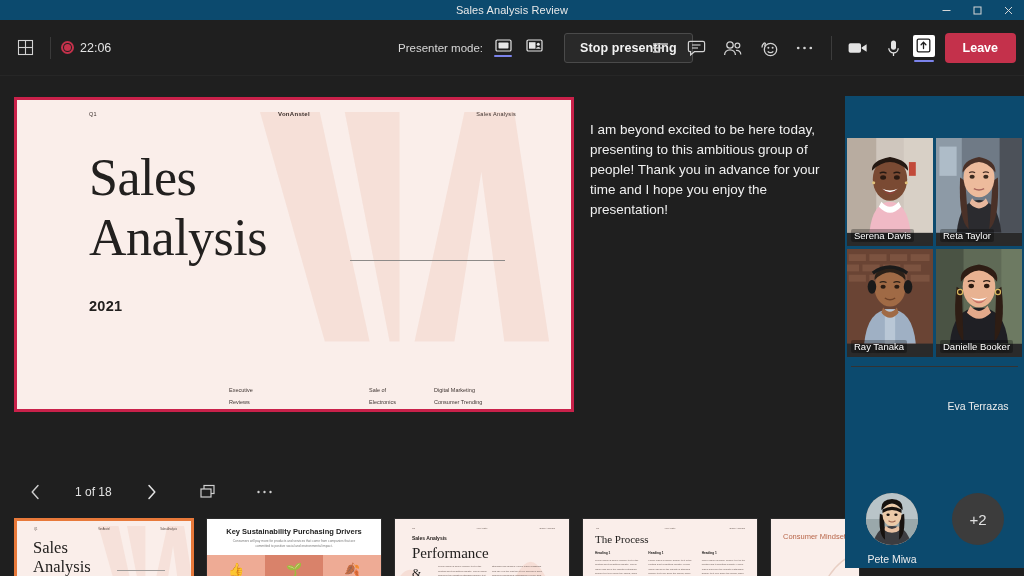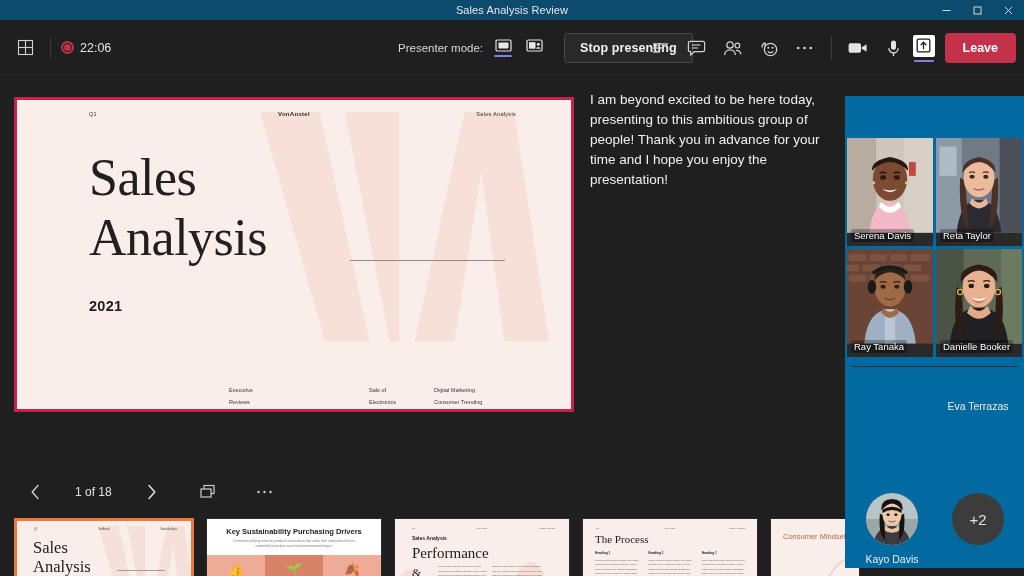--- a/index.html
+++ b/index.html
@@ -114,21 +114,21 @@
     position: absolute; left: 72px; top: 198px;
     font-size: 14.5px; font-weight: 700; color: #22201f; letter-spacing: .3px;
   }
   .slide-foot { position: absolute; bottom: 24px; left: 0; right: 0; font-size: 5.5px; color: #3f3532; line-height: 2.1; }
   .slide-foot .c1 { position: absolute; left: 212px; }
   .slide-foot .c2 { position: absolute; left: 352px; }
   .slide-foot .c3 { position: absolute; left: 417px; }
 
   
   .notes {
-    position: absolute; left: 590px; top: 14px; width: 232px;
+    position: absolute; left: 590px; top: 44px; width: 232px;
     color: #f0f0f0; font-size: 13.5px; line-height: 1.48;
   }
 
   
   .slide-nav {
     position: absolute; left: 22px; top: 403px; display: flex; align-items: center; gap: 21px;
   }
   .nav-chev {
     width: 26px; height: 26px; display: flex; align-items: center; justify-content: center;
     color: #cfcfcf;
@@ -175,21 +175,21 @@
   .t4-t { position: absolute; left: 12px; top: 14px; font-family: "Liberation Serif", serif; font-size: 11px; color: #22201f; }
   .t4-cols { position: absolute; left: 12px; right: 12px; top: 32px; display: flex; gap: 10px; }
   .t4-col { flex: 1; }
   .t4-hd { font-size: 3.2px; font-weight: 700; color: #22201f; margin-bottom: 4px; }
   .t4-bd { font-size: 2.4px; color: #6a5b56; line-height: 1.85; }
 
   
   .t5-t { position: absolute; left: 12px; top: 13px; font-size: 7.5px; color: #b8664a; }
 
   
-  .rail { position: absolute; right: 0; top: 20px; width: 179px; bottom: 8px; background: #0369a1; }
+  .rail { position: absolute; right: 0; top: 20px; width: 179px; bottom: 8px; background: #0c4a6e; }
   .vid-grid {
     position: absolute; left: 2px; top: 42px; width: 175px; height: 219px;
     display: grid; grid-template-columns: 1fr 1fr; grid-template-rows: 1fr 1fr; gap: 3px;
   }
   .vtile { position: relative; overflow: hidden; background: #2a2a2a; }
   .vname {
     position: absolute; left: 4px; bottom: 4px; color: #fff; font-size: 9.5px;
     text-shadow: 0 1px 3px rgba(0,0,0,.85); background: rgba(0,0,0,.28);
     padding: 1px 3px; border-radius: 2px;
   }
@@ -650,21 +650,21 @@
               <path d="M16 24 Q14 48 22 54 L21 26 Z" fill="#17120f"></path>
               <path d="M44 24 Q46 48 38 54 L39 26 Z" fill="#17120f"></path>
               <ellipse cx="30" cy="25" rx="11" ry="13" fill="#eccaa8"></ellipse>
               <path d="M18 20 Q30 4 42 20 Q44 8 30 7 Q16 8 18 20 Z" fill="#17120f"></path>
               <path d="M19 19 Q30 13 41 19 L41 23 Q30 16 19 23 Z" fill="#17120f"></path>
               <ellipse cx="25.5" cy="25" rx="1.9" ry="1.4" fill="#17120f"></ellipse>
               <ellipse cx="34.5" cy="25" rx="1.9" ry="1.4" fill="#17120f"></ellipse>
               <path d="M26 32 Q30 35 34 32" stroke="#9c5f4c" stroke-width="1.2" fill="none"></path>
             </svg>
           </div>
-          <div class="rname">Kayo Davis</div>
+          <div class="rname">Pete Miwa</div>
         </div>
 
         <div class="rperson" style="left:89px; top:115px">
           <div class="ravatar more">+2</div>
         </div>
 
       </div>
     </div>
 
   </div>

